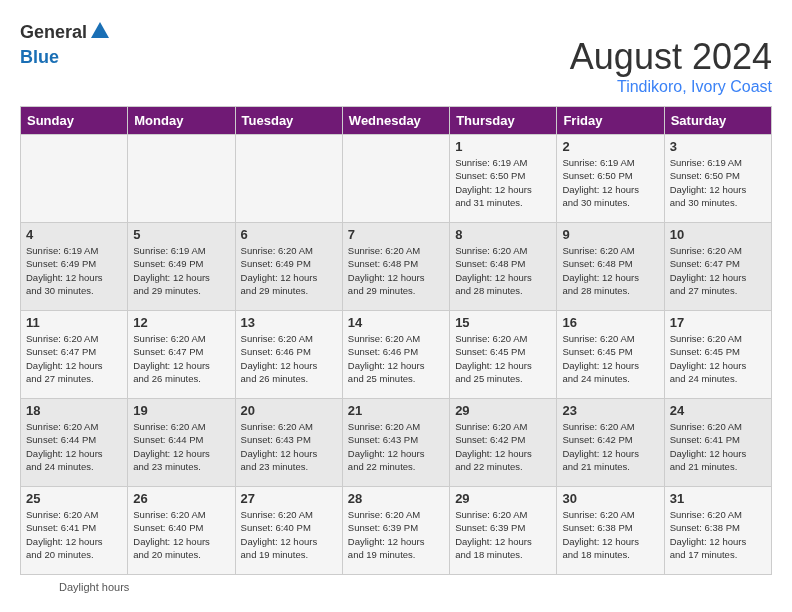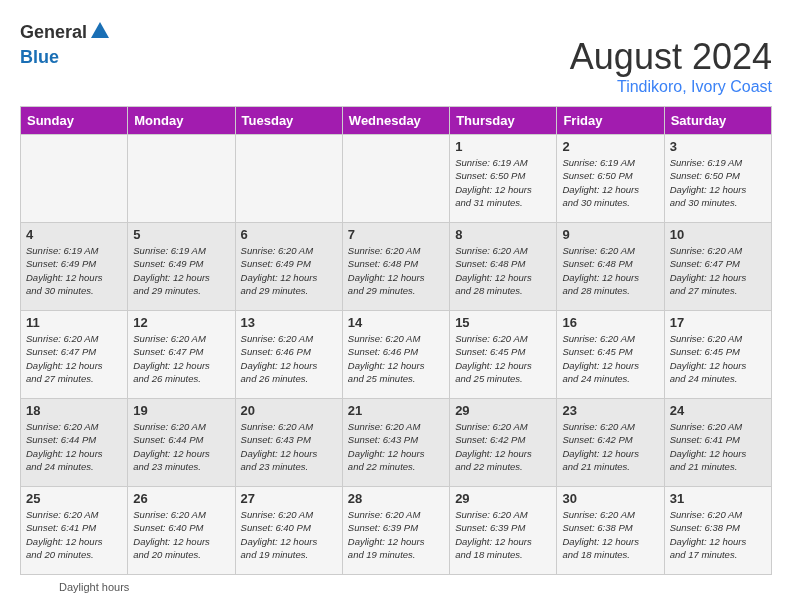--- a/index.html
+++ b/index.html
@@ -32,21 +32,21 @@
     .calendar-subtitle {
       font-size: 16px;
       color: #3b82f6;
     }
     table {
       width: 100%;
       border-collapse: collapse;
       table-layout: fixed;
     }
     thead th {
-      background-color: #a21caf;
+      background-color: #701a75;
       color: #fff;
       text-align: left;
       padding: 6px 6px;
       font-size: 13px;
       font-weight: bold;
       border: 1px solid #ccc;
     }
     tbody td {
       vertical-align: top;
       border: 1px solid #ccc;
@@ -65,21 +65,20 @@
       font-size: 13px;
       font-weight: bold;
       color: #333;
       display: block;
       margin-bottom: 2px;
     }
     .day-info {
       font-size: 9.5px;
       color: #333;
       line-height: 1.4;
-      font-style: italic;
     }
     .footer {
       margin-top: 6px;
       font-size: 11px;
       color: #555;
       text-align: left;
       padding-left: 39px;
     }
   </style>
 </head>

